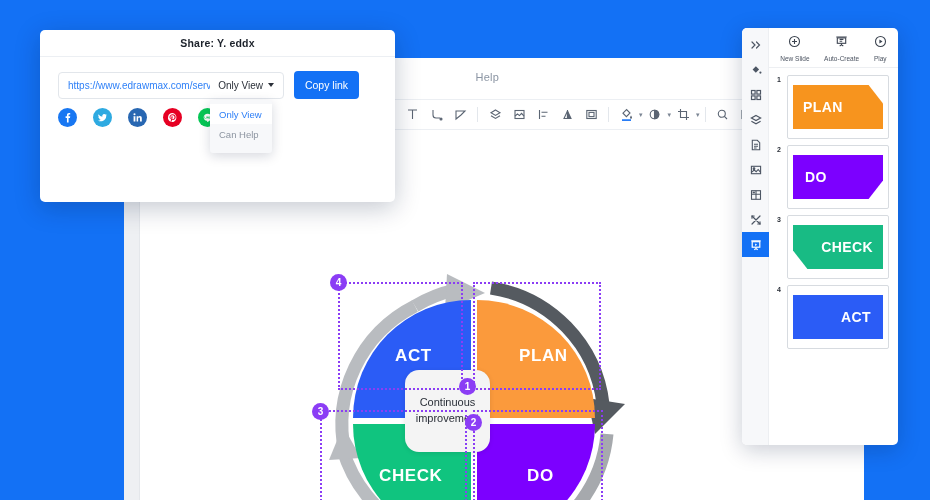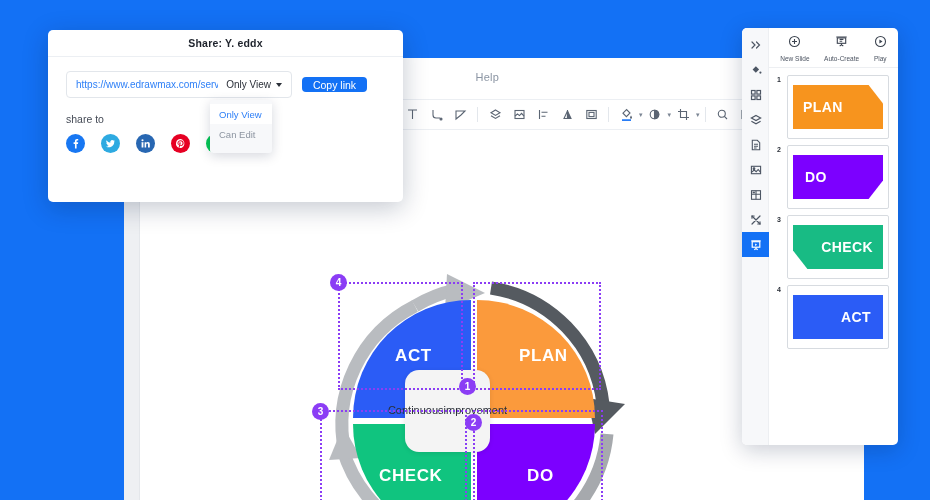--- a/index.html
+++ b/index.html
@@ -81,21 +81,21 @@
   #lbl-check{ left: 84px;  top: 228px; }
   #lbl-do   { left: 232px; top: 228px; }
 
   #center-card {
     position: absolute;
     left: 110px; top: 132px;
     width: 85px; height: 82px;
     background: #f4f4f4;
     border-radius: 14px;
     box-shadow: 0 1px 5px rgba(0,0,0,.10);
-    display: flex; flex-direction: row;
+    display: flex; flex-direction: column;
     align-items: center; justify-content: center;
     text-align: center;
     line-height: 1.45;
   }
   #center-card span {
     font-size: 11px; color: #2a2f38;
     display: block;
   }
 
   
@@ -108,21 +108,21 @@
     width: 17px; height: 17px; border-radius: 50%;
     background: #8b3df5; color: #fff;
     font-size: 10px; font-weight: bold;
     display: flex; align-items: center; justify-content: center;
     z-index: 6;
   }
 
   
   #share-dialog {
     position: absolute;
-    left: 48px; top: 30px;
+    left: 40px; top: 30px;
     width: 355px; height: 172px;
     background: #ffffff;
     border-radius: 5px;
     box-shadow: 0 6px 26px rgba(10,25,60,.24);
     z-index: 40;
   }
   #dlg-header {
     height: 27px;
     border-bottom: 1px solid #eceff3;
     display: flex; align-items: center; justify-content: center;
@@ -154,21 +154,21 @@
     padding-left: 8px;
   }
   #perm-caret {
     width: 0; height: 0;
     border-left: 3.5px solid transparent;
     border-right: 3.5px solid transparent;
     border-top: 4px solid #2b3039;
   }
   #copy-link-btn {
     margin-left: 10px;
-    width: 65px; height: 15px;
+    width: 65px; height: 28px;
     background: #1371f5; border-radius: 4px;
     color: #fff; font-size: 10.5px;
     display: flex; align-items: center; justify-content: center;
     cursor: pointer;
   }
   #share-to {
     margin: 15px 0 0 18px;
     font-size: 10.5px; color: #454b56;
   }
   #social-row {
@@ -449,21 +449,20 @@
     <div id="link-box">
       <div id="link-url" placeholder="https://">https://www.edrawmax.com/server..</div>
       <div id="perm-select">
         <span>Only View</span>
         <span id="perm-caret"></span>
       </div>
     </div>
     <div id="copy-link-btn">Copy link</div>
   </div>
 
-  <div id="share-to">share to</div>
 
   <div id="social-row">
     <div class="social" style="background:#1877f2">
       <svg width="11" height="11" viewBox="0 0 11 11" fill="#fff">
           <path d="M6.6 10.6V5.9h1.4l.2-1.6H6.6V3.3c0-.45.13-.76.78-.76h.83V1.1A11 11 0 006.99 1C5.78 1 4.95 1.74 4.95 3.1v1.2H3.6v1.6h1.35v4.7z"></path>
         </svg>
     </div>
     <div class="social" style="background:#2eaae1">
       <svg width="11" height="11" viewBox="0 0 11 11" fill="#fff">
           <path d="M10 2.9c-.33.15-.7.25-1.08.3.39-.24.69-.61.83-1.06-.36.22-.77.38-1.2.47A1.88 1.88 0 005.3 4.3c0 .15.02.3.05.43A5.33 5.33 0 011.5 2.2a1.9 1.9 0 00.58 2.5c-.3 0-.6-.1-.85-.23v.02c0 .9.64 1.66 1.5 1.83-.16.04-.33.06-.5.06-.12 0-.24-.01-.35-.03a1.88 1.88 0 001.76 1.3A3.78 3.78 0 011 8.5a5.32 5.32 0 002.88.84c3.46 0 5.35-2.86 5.35-5.34v-.25c.37-.26.68-.59.93-.96z"></path>
@@ -485,21 +484,21 @@
       <svg width="11" height="11" viewBox="0 0 11 11" fill="#fff">
           <path d="M5.5 1.7c2.4 0 4.35 1.58 4.35 3.53 0 .78-.3 1.48-.93 2.2-.92 1.06-2.97 2.35-3.42 2.54-.44.18-.38-.12-.36-.23l.06-.36c.02-.1.03-.27-.01-.38-.05-.12-.24-.18-.38-.21C3.04 8.53 1.65 7.1 1.65 5.23c0-1.95 1.95-3.53 3.85-3.53z"></path>
           <path fill="#06c755" d="M4.1 4.4h.5v2h-.5zM5 4.4h.45l.9 1.2V4.4h.45v2h-.45l-.9-1.2v1.2H5zM7.1 4.4h1.3v.42h-.85v.36h.8v.42h-.8v.38h.85v.42H7.1zM2.5 4.4H3v1.58h.85v.42H2.5z"></path>
         </svg>
     </div>
   </div>
 </div>
 
 <div id="perm-dropdown">
   <div class="dd-item active">Only View</div>
-  <div class="dd-item plain">Can Edit</div>
+  <div class="dd-item plain">Can Help</div>
 </div>
 
 <div id="pres-panel">
   <div id="pres-rail">
     <div class="rail-icon">
       <svg width="12" height="12" viewBox="0 0 12 12" fill="none" stroke="currentColor" stroke-width="1.2" stroke-linecap="round">
         <path d="M2 3l3 3-3 3M6.5 3l3 3-3 3"></path>
         </svg>
     </div>
     <div class="rail-icon">

